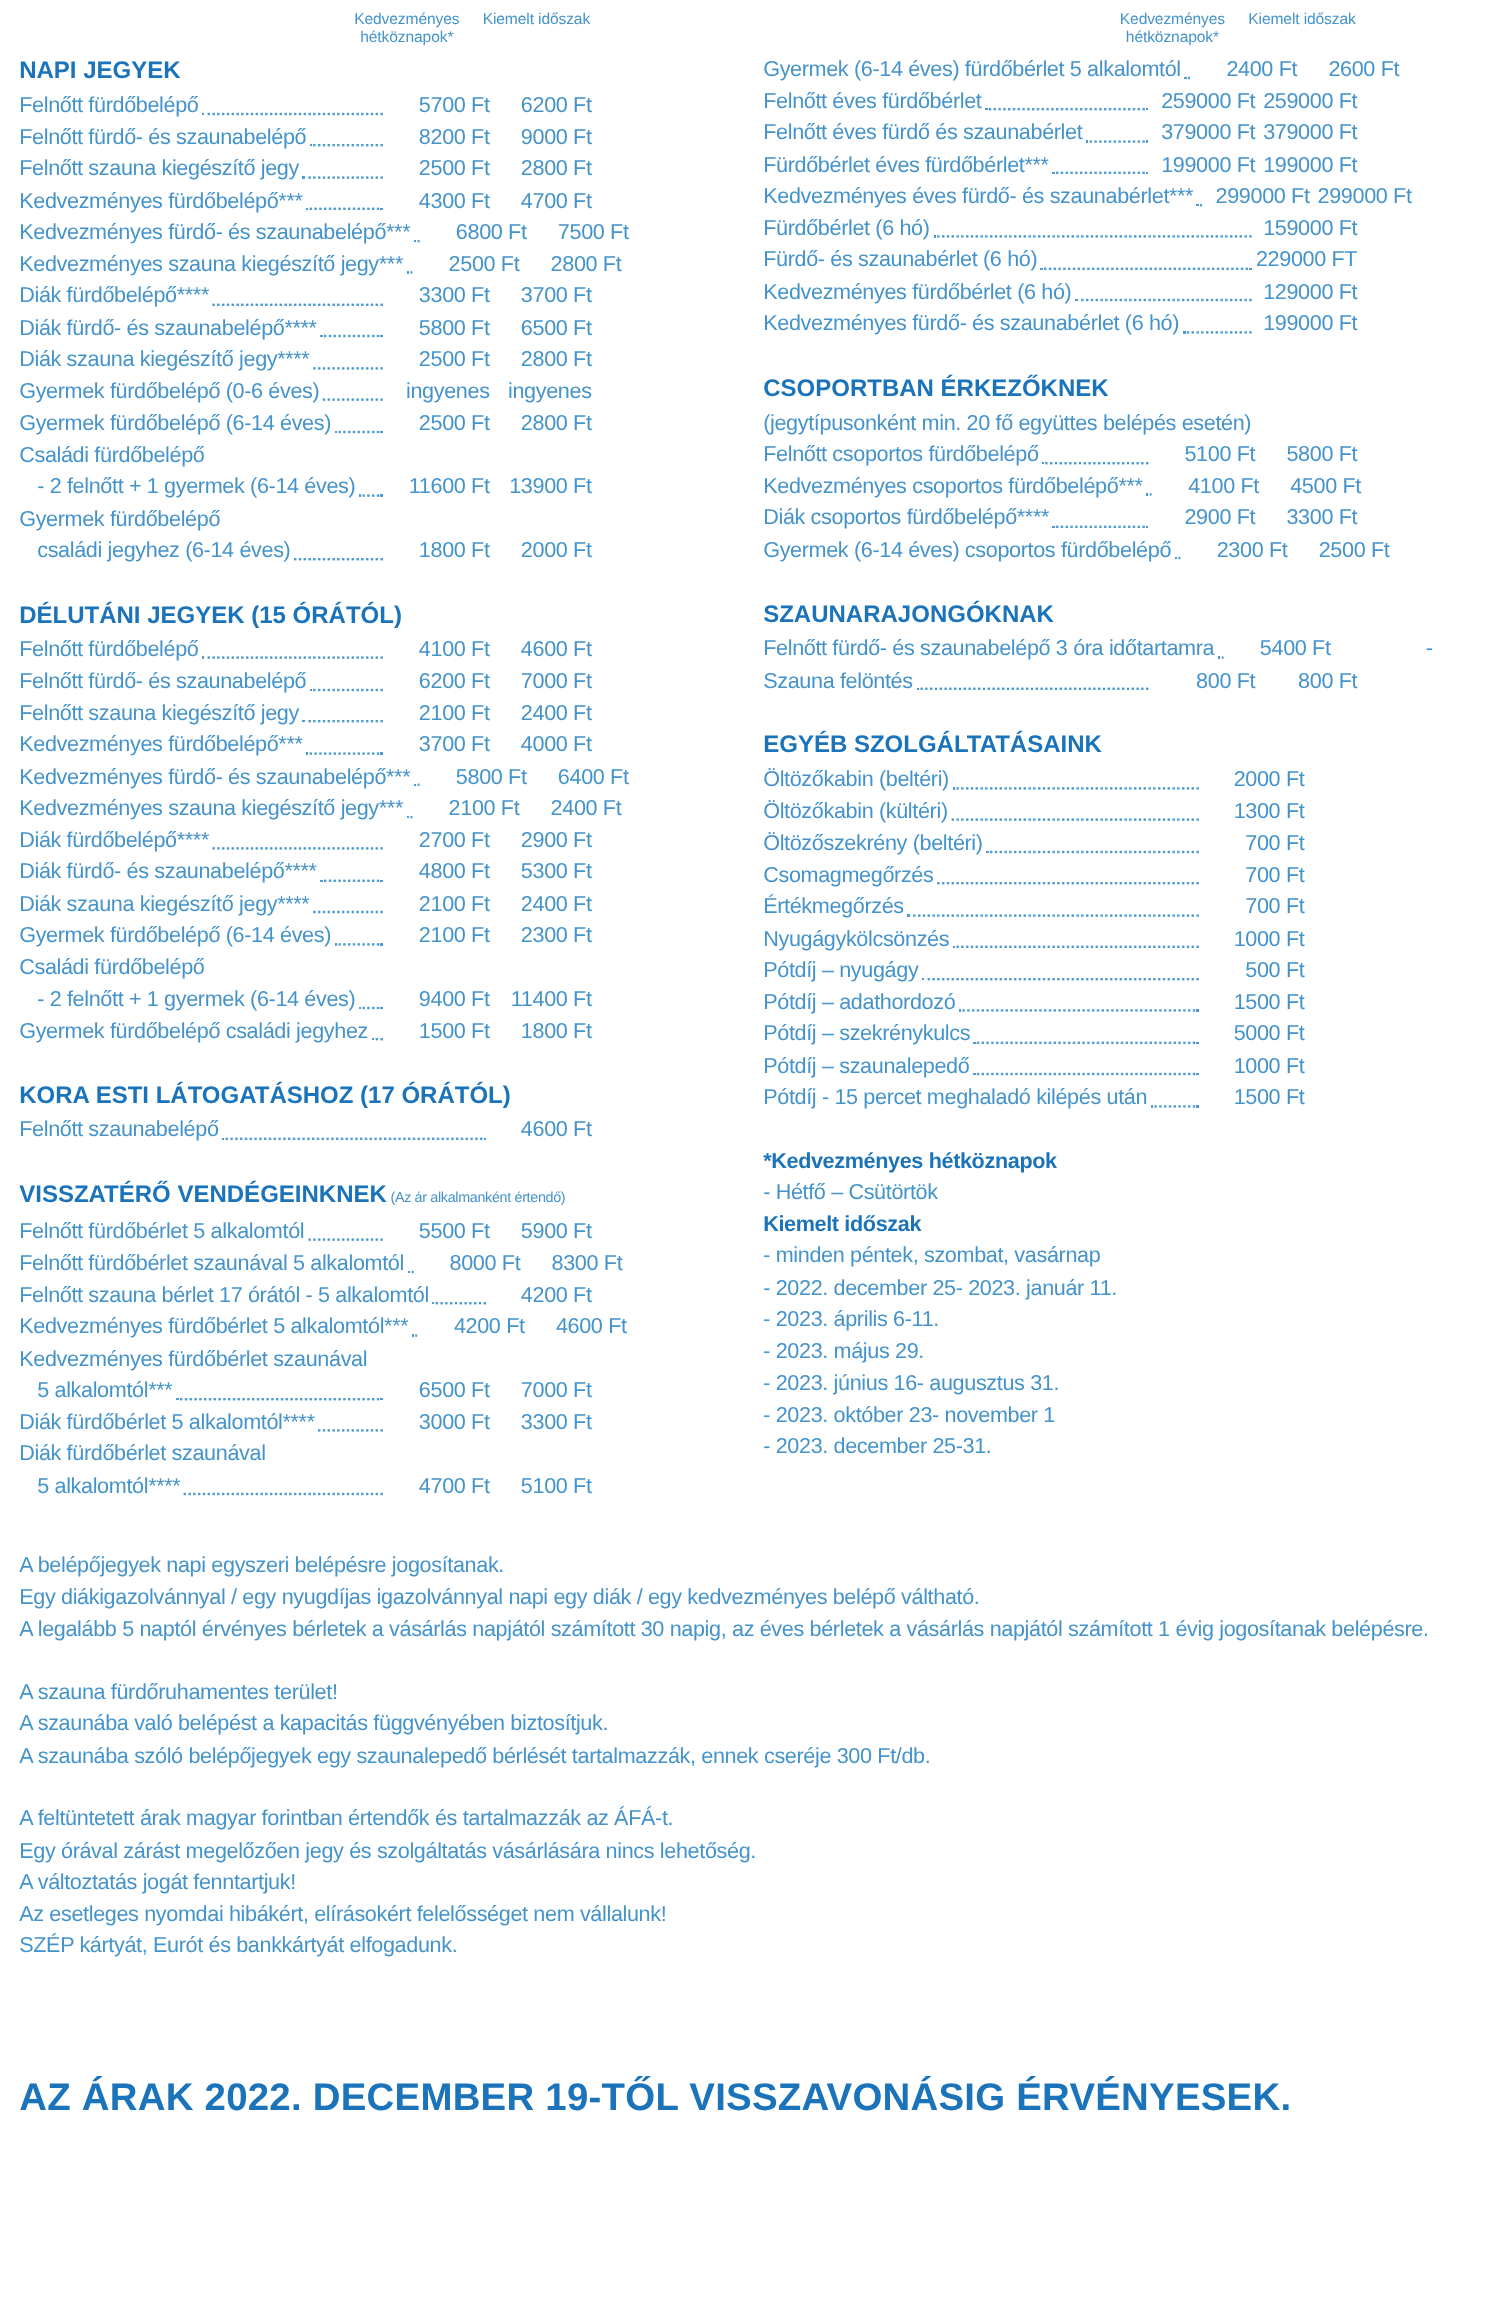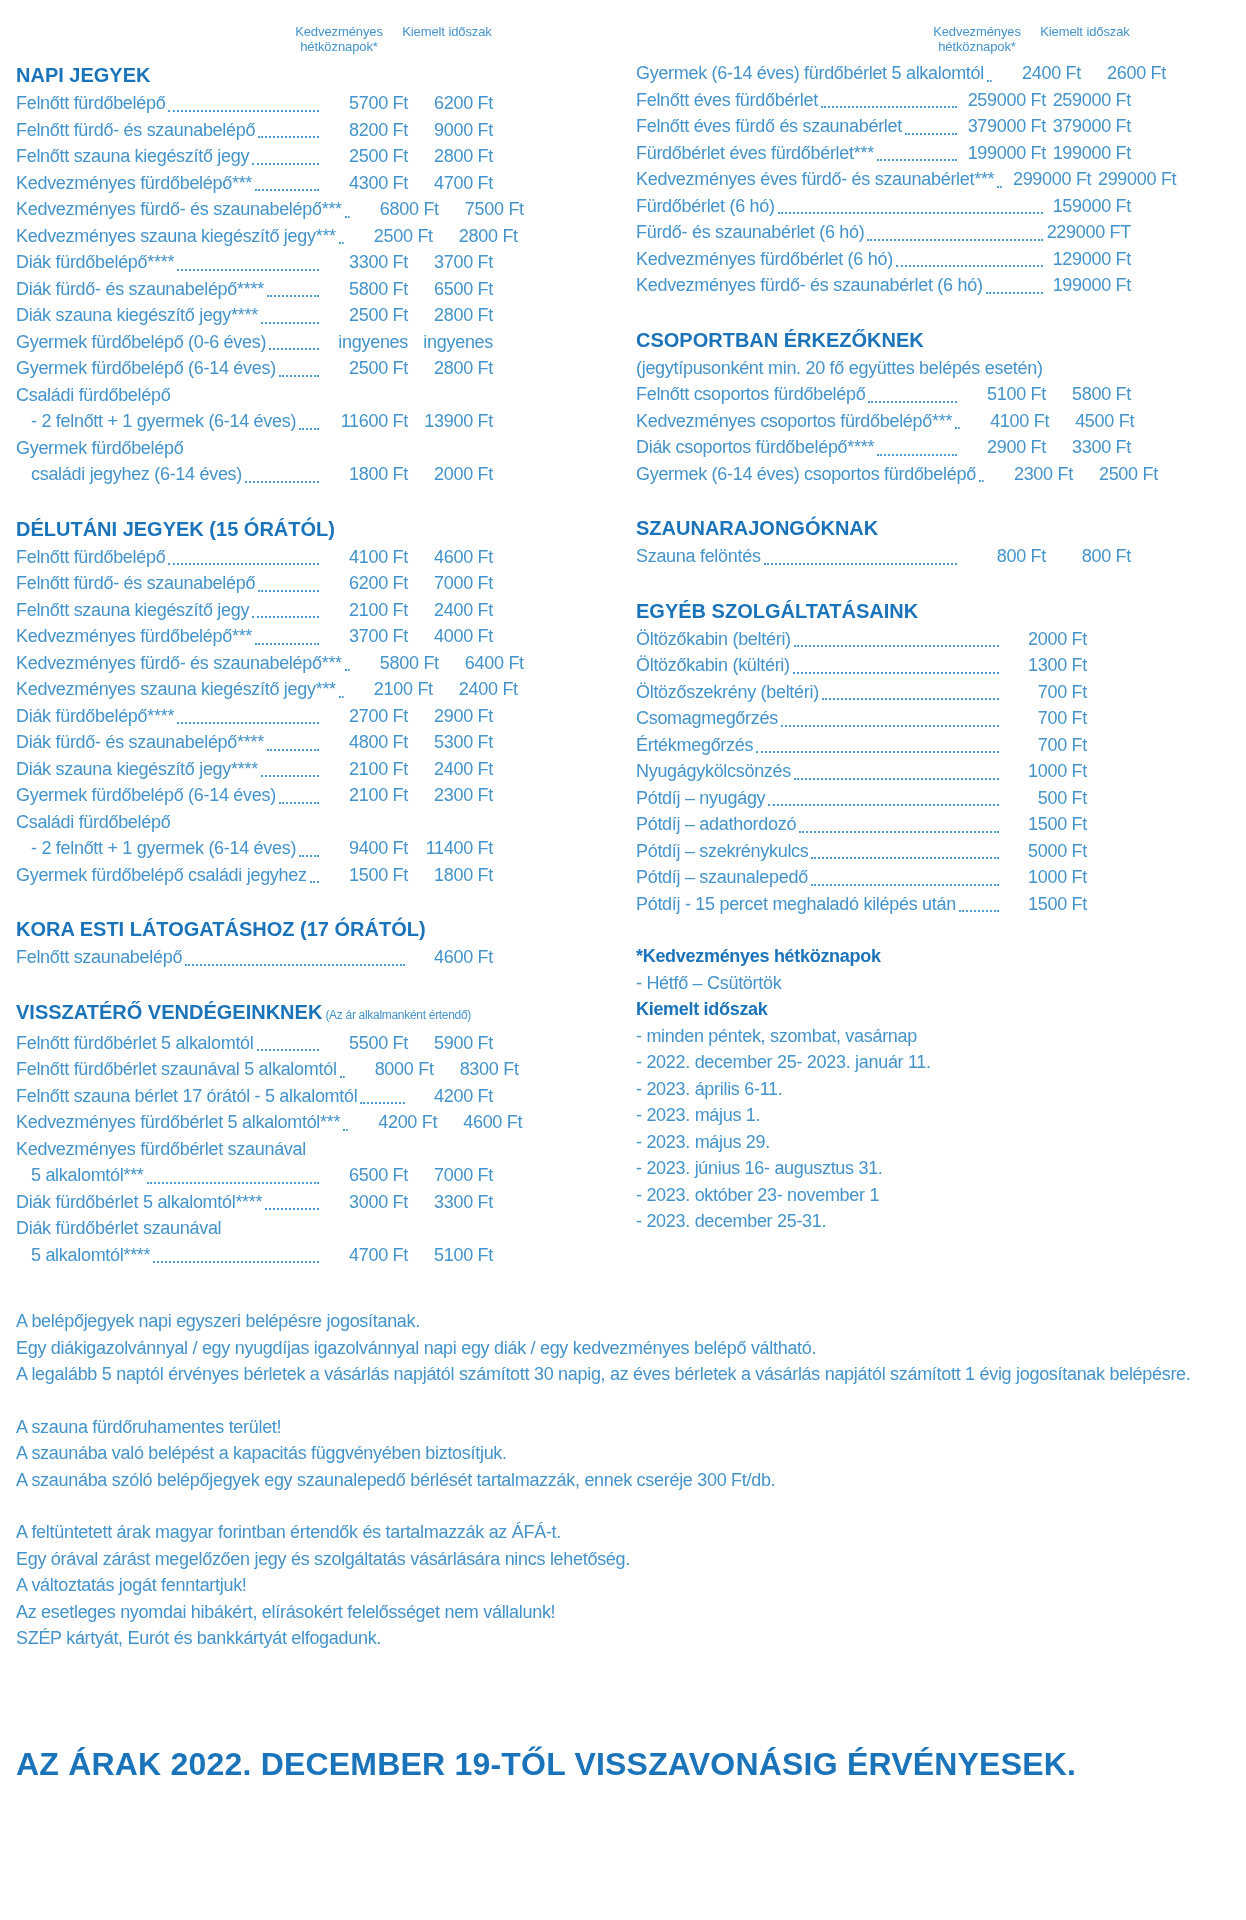--- a/index.html
+++ b/index.html
@@ -5,21 +5,21 @@
   html, body { margin: 0; padding: 0; }
   body {
     width: 1246px; height: 1920px;
     background: #ffffff;
     font-family: "Liberation Sans", "DejaVu Sans", sans-serif;
     font-size: 18px; line-height: 26.5px;
     color: #4493ca;
     letter-spacing: -0.3px;
     overflow: hidden;
   }
-  .page { padding: 24px 16px 0 16px; }
+  .page { padding: 8px 16px 0 16px; }
 
   .columns {
     display: grid;
     grid-template-columns: 477px 495px;
     column-gap: 143px;
     align-items: start;
   }
 
   .colheads {
     display: flex; justify-content: flex-end; gap: 8px;
@@ -385,20 +385,26 @@
           <div class="row">
             <span class="label">Gyermek (6-14 éves) csoportos fürdőbelépő</span>
             <span class="leader"></span>
             <span class="p1">2300 Ft</span>
             <span class="p2">2500 Ft</span>
           </div>
         </section>
         <section class="section">
           <div class="section-title"><span>SZAUNARAJONGÓKNAK</span></div>
           <div class="row">
+            <span class="label">Felnőtt fürdő- és szaunabelépő 3 óra időtartamra</span>
+            <span class="leader"></span>
+            <span class="p1">5400 Ft</span>
+            <span class="p2">-</span>
+          </div>
+          <div class="row">
             <span class="label">Szauna felöntés </span>
             <span class="leader"></span>
             <span class="p1">800 Ft</span>
             <span class="p2">800 Ft</span>
           </div>
         </section>
         <section class="section">
           <div class="section-title"><span>EGYÉB SZOLGÁLTATÁSAINK</span></div>
           <div class="row single">
             <span class="label">Öltözőkabin (beltéri)</span>
@@ -456,21 +462,20 @@
             <span class="p2">1500 Ft</span>
           </div>
         </section>
         <div class="legend">
           <div class="bold">*Kedvezményes hétköznapok</div>
           <div>- Hétfő – Csütörtök</div>
           <div class="bold">Kiemelt időszak</div>
           <div>- minden péntek, szombat, vasárnap</div>
           <div>- 2022. december 25- 2023. január 11.</div>
           <div>- 2023. április 6-11.</div>
-          <div>- 2023. május 1.</div>
           <div>- 2023. május 29.</div>
           <div>- 2023. június 16- augusztus 31.</div>
           <div>- 2023. október 23- november 1</div>
           <div>- 2023. december 25-31.</div>
         </div>
       </div>
   </div>
   <div id="notes" class="notes">
       <div class="group">
         <p>A belépőjegyek napi egyszeri belépésre jogosítanak.</p>

